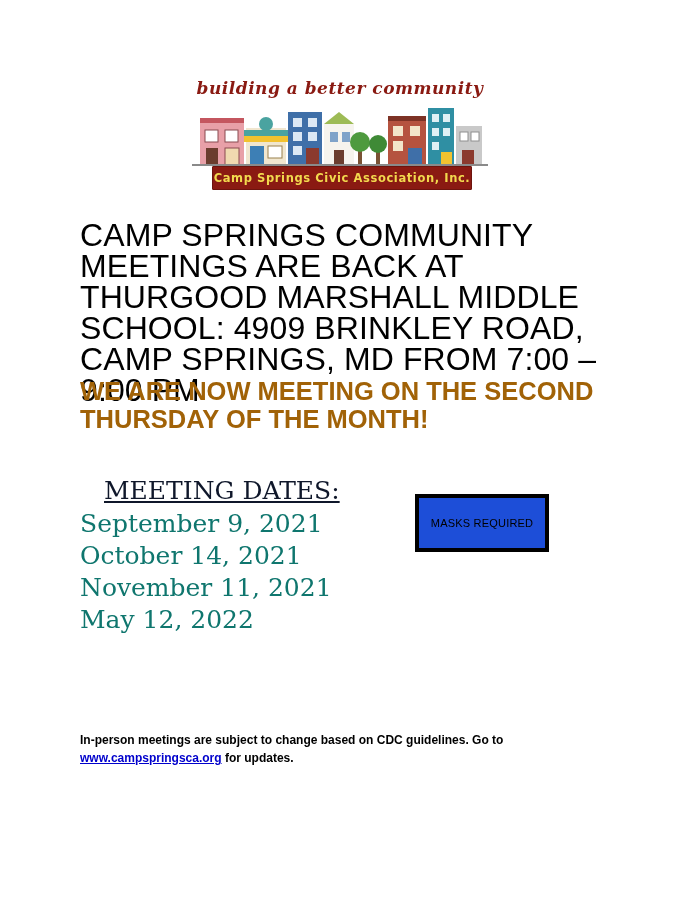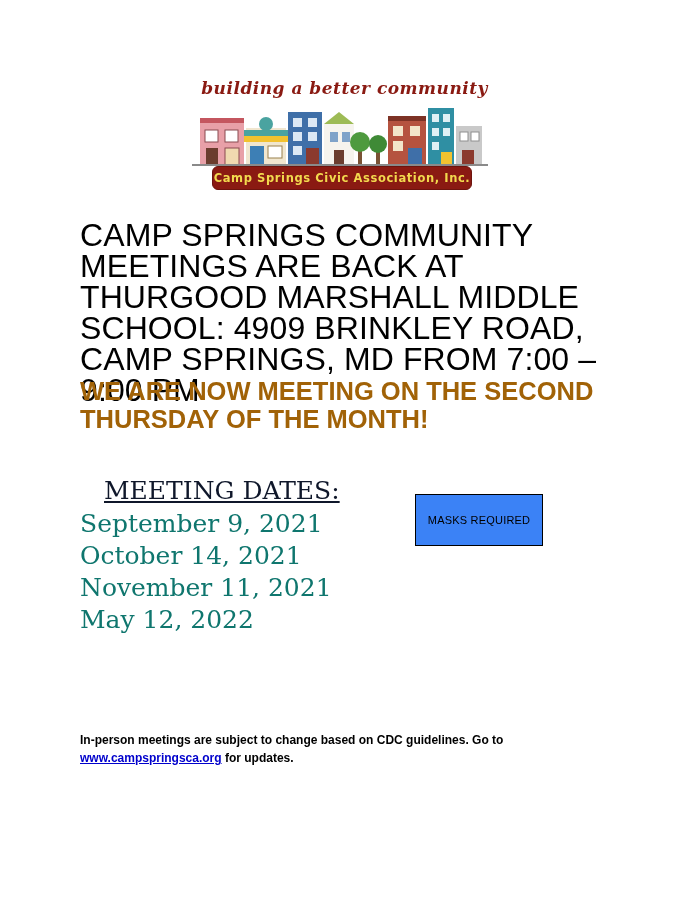--- a/index.html
+++ b/index.html
@@ -28,21 +28,21 @@
     left: 192px;
     top: 78px;
     width: 296px;
     height: 113px;
   }
   .logo-tagline {
     position: absolute;
     left: 0;
     top: 0;
     width: 296px;
-    text-align: right;
+    text-align: center;
     font-family: "DejaVu Serif", serif;
     font-style: italic;
     font-weight: bold;
     font-size: 17px;
     color: #8a1a12;
     letter-spacing: 0.5px;
   }
   .skyline {
     position: absolute;
     left: 0;
@@ -52,21 +52,21 @@
     overflow: hidden;
   }
   .banner {
     position: absolute;
     left: 20px;
     top: 88px;
     width: 258px;
     height: 22px;
     background: #8a1a12;
     border: 1px solid #6d140e;
-    border-radius: 6px;
+    border-radius: 1px;
     display: flex;
     align-items: center;
     justify-content: center;
   }
   .banner-text {
     font-family: "DejaVu Sans", sans-serif;
     font-weight: bold;
     font-size: 11.5px;
     color: #f2d94e;
     letter-spacing: 0.6px;
@@ -124,22 +124,22 @@
     white-space: nowrap;
   }
 
   
   .masks-box {
     position: absolute;
     left: 415px;
     top: 494px;
     width: 126px;
     height: 50px;
-    background: #3b82f6;
-    border: 1px solid #000000;
+    background: #1d4ed8;
+    border: 4px solid #000000;
     display: flex;
     align-items: center;
     justify-content: center;
   }
   .masks-text {
     font-family: "Liberation Sans", sans-serif;
     font-size: 11px;
     color: #000000;
     letter-spacing: 0.2px;
   }

